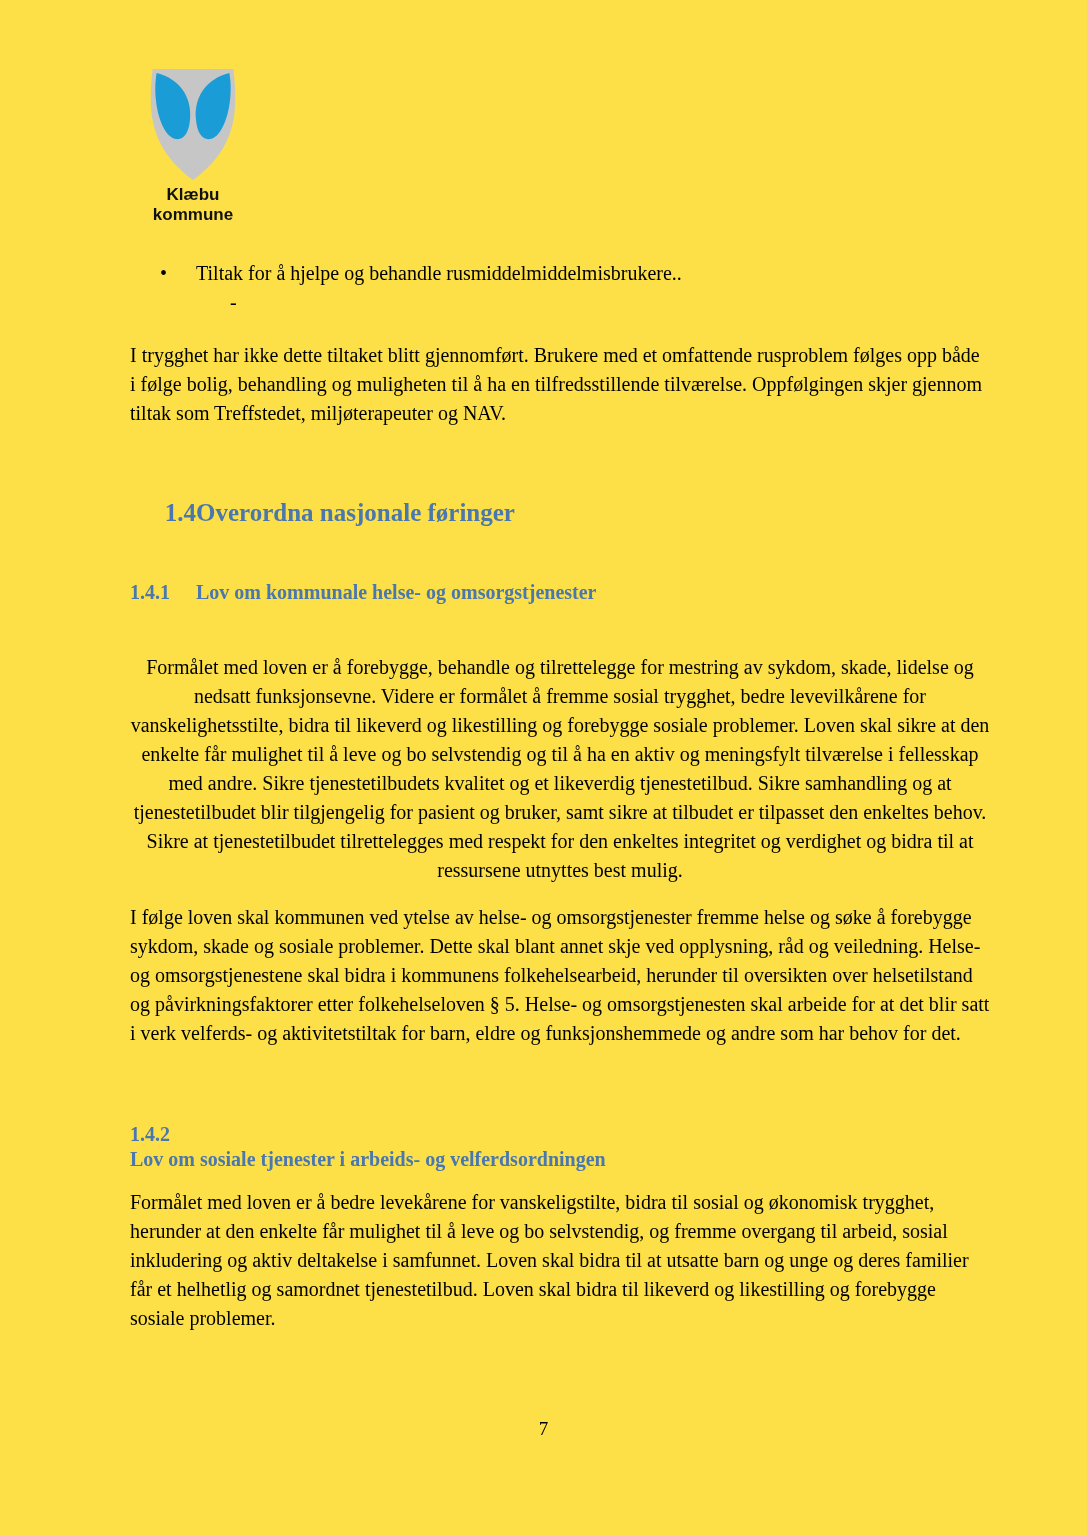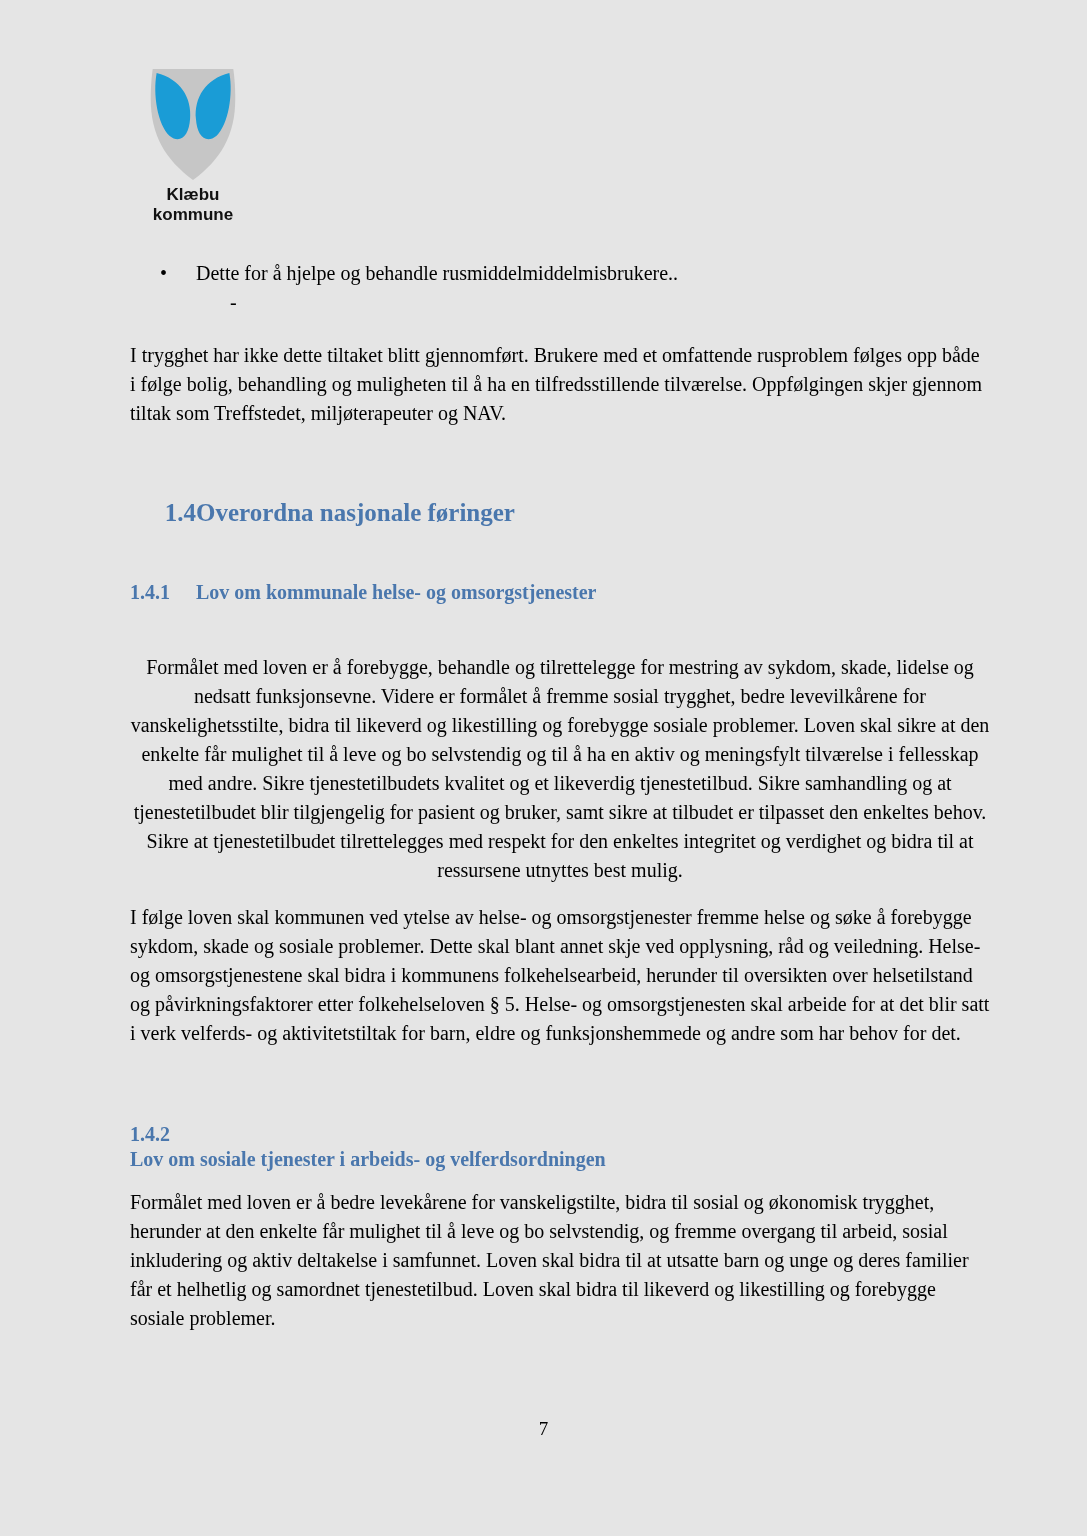--- a/index.html
+++ b/index.html
@@ -5,21 +5,21 @@
   html, body {
     margin: 0;
     padding: 0;
     background: #ffffff;
   }
   .page {
     position: relative;
     width: 1087px;
     height: 1536px;
     margin: 0 auto;
-    background: #e5e5e5;
+    background: #fde047;
     font-family: "Liberation Serif", "DejaVu Serif", serif;
     color: #000000;
     overflow: hidden;
   }
   .content {
     position: absolute;
     left: 130px;
     right: 97px;
     top: 0;
   }
@@ -135,21 +135,21 @@
         <path d="M87,7 C63,13 51,32 53,54 C54,71 63,80 74,71 C86,59 91,29 87,7 Z" fill="#1a9cd6"></path>
       </svg>
       <div class="logo-text">
         <div>Klæbu</div>
         <div>kommune</div>
       </div>
     </div>
 
     <div class="bullet-row">
       <span class="bullet-marker">•</span>
-      <span class="bullet-text">Dette for å hjelpe og behandle rusmiddelmiddelmisbrukere..</span>
+      <span class="bullet-text">Tiltak for å hjelpe og behandle rusmiddelmiddelmisbrukere..</span>
     </div>
     <div class="sub-row">
       <span class="dash-marker">-</span>
     </div>
 
     <p class="body-para p1">I trygghet har ikke dette tiltaket blitt gjennomført. Brukere med et omfattende rusproblem følges opp både i følge bolig, behandling og muligheten til å ha en tilfredsstillende tilværelse. Oppfølgingen skjer gjennom tiltak som Treffstedet, miljøterapeuter og NAV.</p>
 
     <h1 class="h-main">
       <span class="h-num">1.4</span>
       <span class="h-text">Overordna nasjonale føringer</span>

